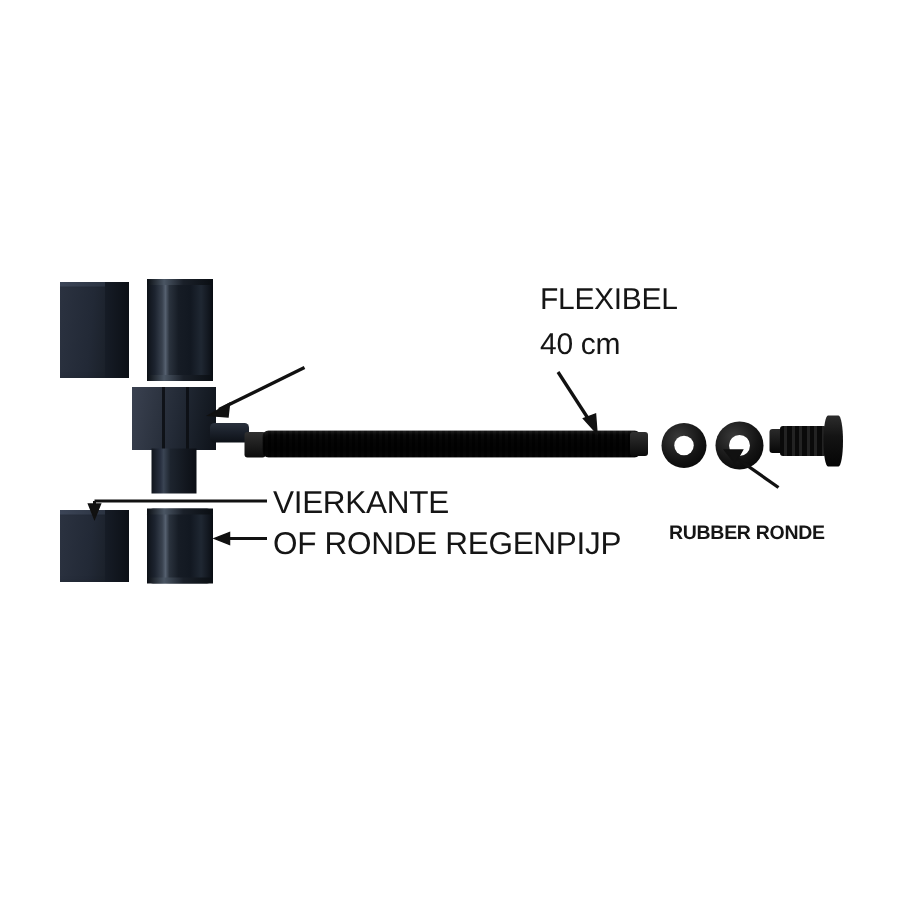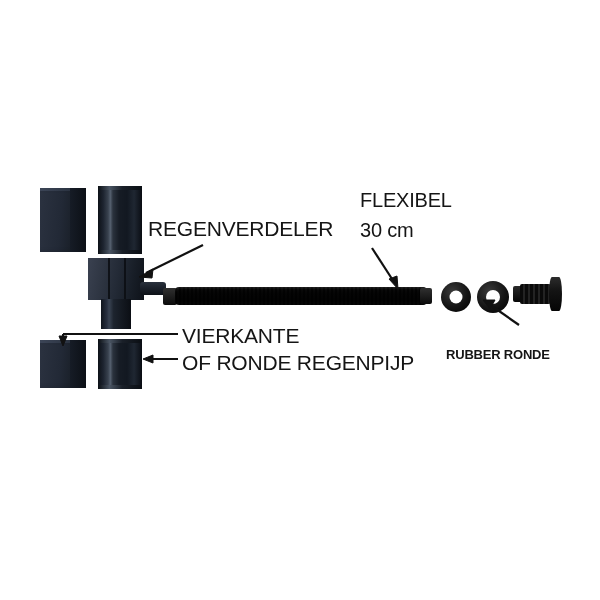--- a/index.html
+++ b/index.html
@@ -214,23 +214,22 @@
   <svg class="leader" style="left:0; top:0; width:600px; height:600px;">
     <line x1="178" y1="359" x2="150" y2="359" stroke-width="2"></line>
     <path d="M143 359 L153 355 L153 363 Z"></path>
   </svg>
 
   <svg class="leader" style="left:0; top:0; width:600px; height:600px;">
     <line x1="519" y1="325" x2="489" y2="304" stroke-width="2.2"></line>
     <path d="M483 300 L495 300 L490 309 Z"></path>
   </svg>
 
-  <div class="label" id="lbl-regenverdeler">REGENVERDELER</div>
 
   <div class="label" id="lbl-flexibel">FLEXIBEL</div>
-  <div class="label" id="lbl-flexibel-len">30 cm</div>
+  <div class="label" id="lbl-flexibel-len">40 cm</div>
 
   <div class="label" id="lbl-vierkante">VIERKANTE</div>
   <div class="label" id="lbl-oframde">OF RONDE REGENPIJP</div>
 
   <div class="label" id="lbl-ventiel2">RUBBER RONDE</div>
 
 </div>
 
 </body></html>

